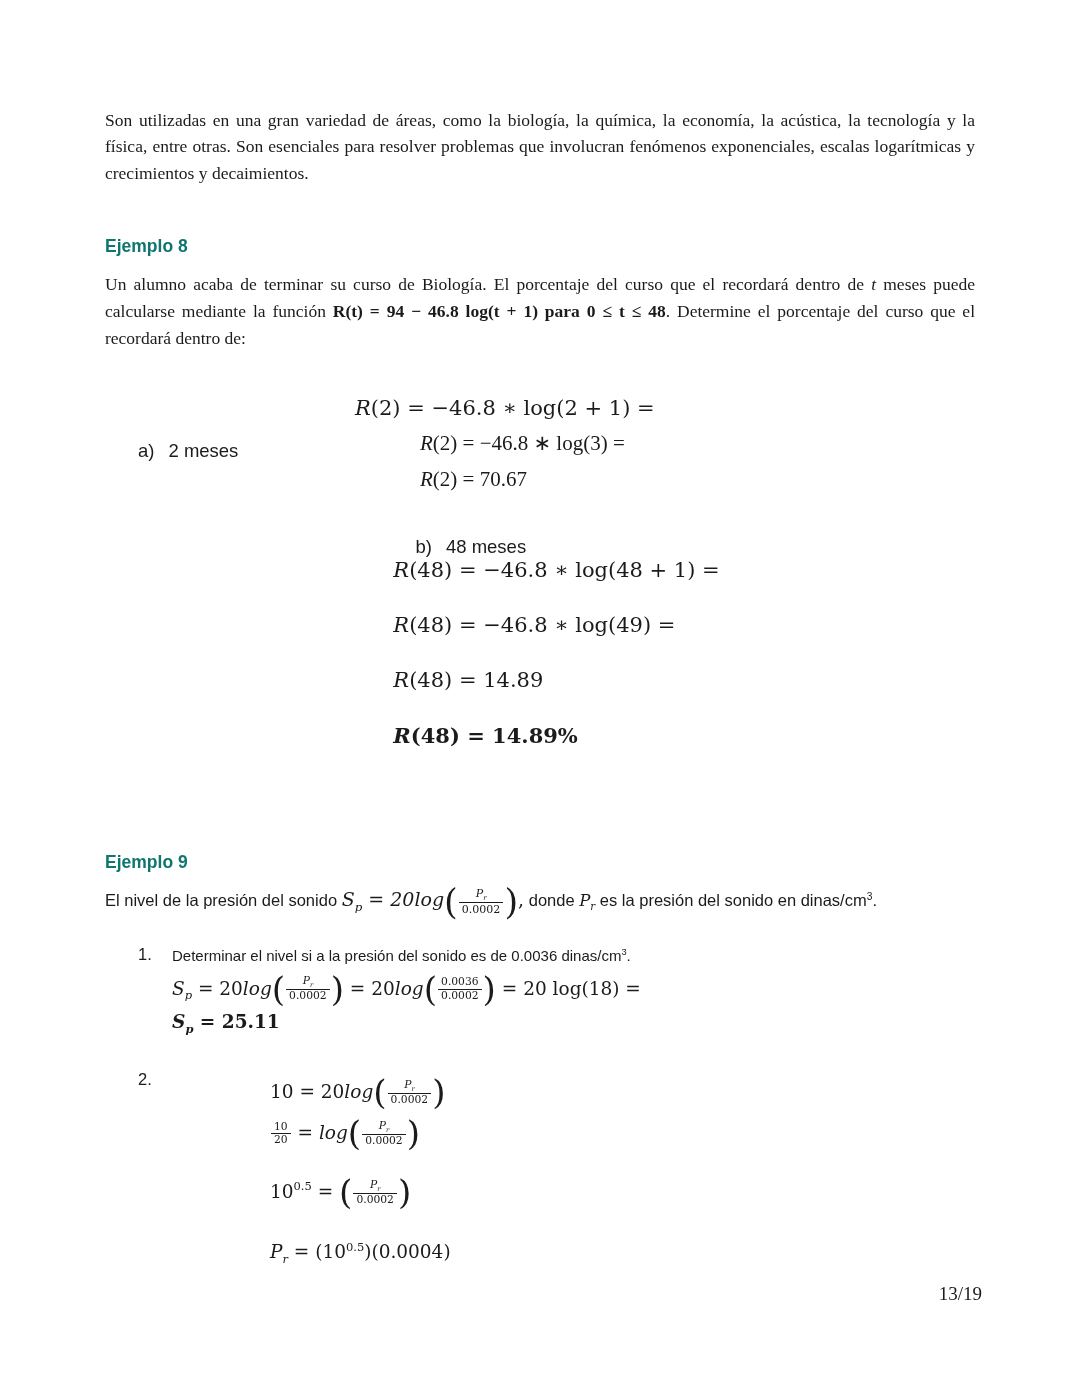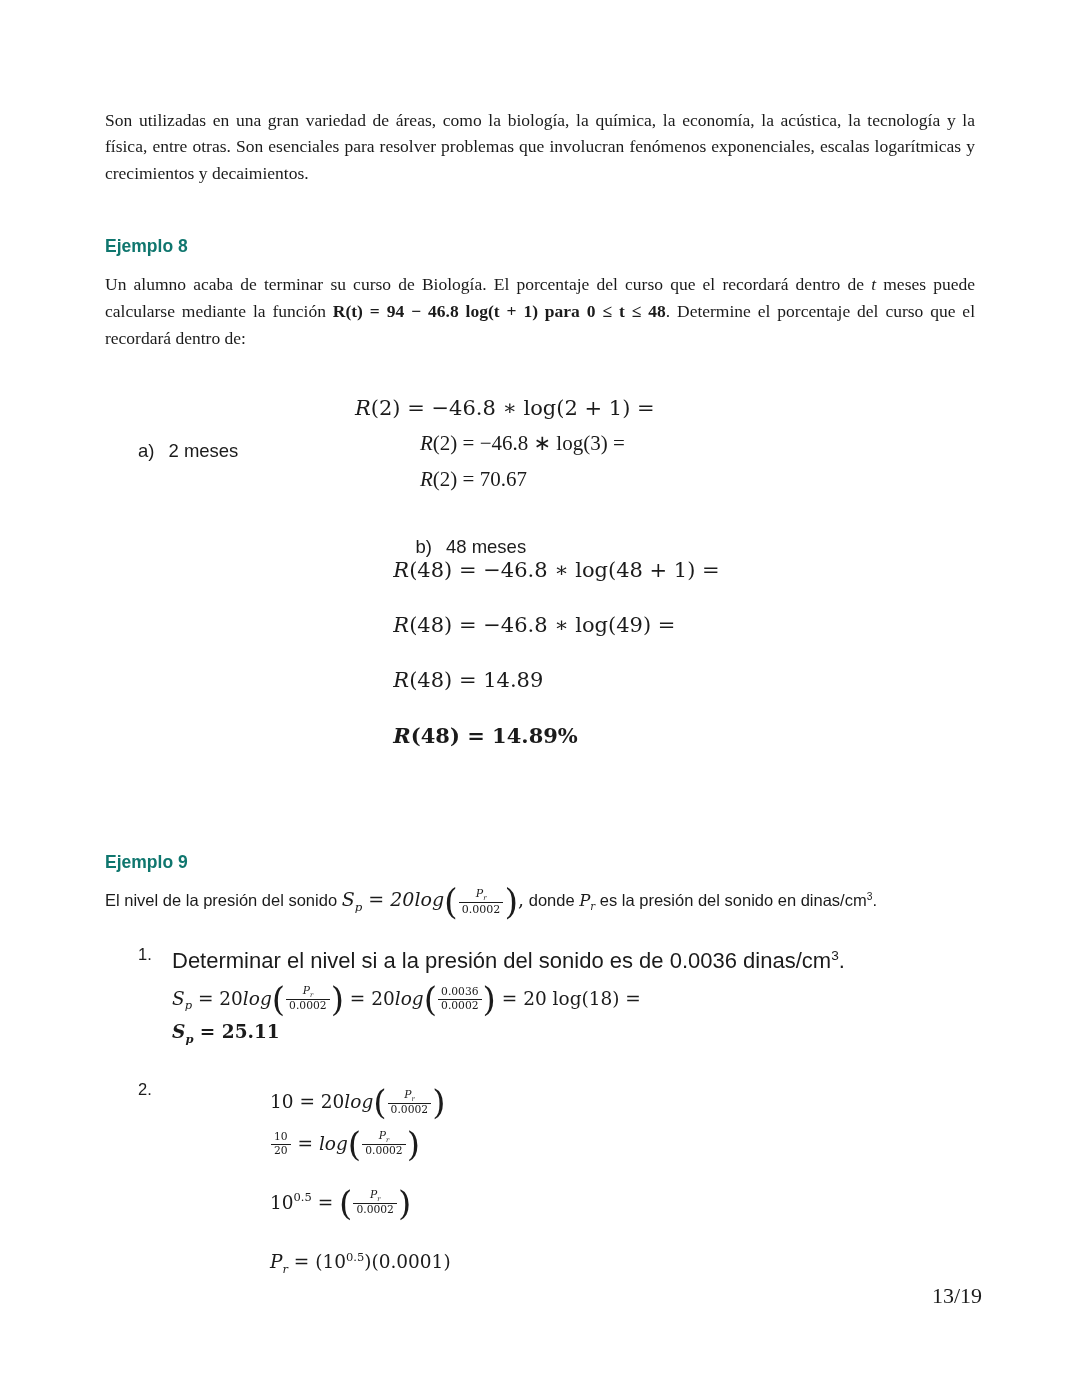--- a/index.html
+++ b/index.html
@@ -47,21 +47,21 @@
   .worked-b .eq8{margin-bottom:30px;}
   .indent{margin-left:65px;font-family:Liberation Serif, serif;}
   .result{font-weight:700;}
 
   .e9-intro{font-size:16.5px;line-height:1.5;margin:0;}
   .e9m{font-size:19px;}
 
   .item{display:flex;padding-left:33px;margin-top:28px;}
   .item-num{width:34px;font-size:16.5px;flex:0 0 auto;}
   .item-body{flex:1;}
-  .item-text{margin:0 0 8px 0;font-size:22px;line-height:1.45;}
+  .item-text{margin:0 0 8px 0;font-size:15px;line-height:1.45;}
 
   .eq9{
     font-family:"DejaVu Serif",serif;
     font-size:18.5px;line-height:1.3;
     white-space:nowrap;
     margin-bottom:6px;
   }
   .q2eq{margin-left:98px;}
   .q2-1{margin-top:8px;}
   .q2-2{margin-top:12px;}
@@ -79,21 +79,21 @@
     font-family:"DejaVu Serif",serif;
     font-size:1.85em;font-weight:300;
     vertical-align:middle;line-height:0.85;
     display:inline-block;
   }
   sub{font-size:0.62em;}
   sup{font-size:0.62em;}
 
   .page-num{
     position:absolute;right:98px;top:1283px;
-    font-size:22px;
+    font-size:19px;
   }
 </style>
 </head>
 <body>
 
 <div class="page serif">
 
   <p class="intro serif">Son utilizadas en una gran variedad de áreas, como la biología, la química, la economía, la acústica, la tecnología y la física, entre otras. Son esenciales para resolver problemas que involucran fenómenos exponenciales, escalas logarítmicas y crecimientos  y decaimientos.</p>
 
   <section>
@@ -140,20 +140,20 @@
     <div class="item">
       <div class="item-num sans">2.</div>
       <div class="item-body">
 
         <div class="eq9 q2eq q2-1"><span>10 = 20</span><i class="mi">log</i><span class="bp">(</span><span class="frac"><span class="num"><i class="mi">P</i><sub class="mi">r</sub></span><span class="den">0.0002</span></span><span class="bp">)</span></div>
 
         <div class="eq9 q2eq q2-2"><span class="frac"><span class="num">10</span><span class="den">20</span></span><span> = </span><i class="mi">log</i><span class="bp">(</span><span class="frac"><span class="num"><i class="mi">P</i><sub class="mi">r</sub></span><span class="den">0.0002</span></span><span class="bp">)</span></div>
 
         <div class="eq9 q2eq q2-3"><span>10</span><sup>0.5</sup><span> = </span><span class="bp">(</span><span class="frac"><span class="num"><i class="mi">P</i><sub class="mi">r</sub></span><span class="den">0.0002</span></span><span class="bp">)</span></div>
 
-        <div class="eq9 q2eq q2-4"><i class="mi">P</i><sub class="mi">r</sub><span> = (10</span><sup>0.5</sup><span>)(0.0001)</span></div>
+        <div class="eq9 q2eq q2-4"><i class="mi">P</i><sub class="mi">r</sub><span> = (10</span><sup>0.5</sup><span>)(0.0004)</span></div>
       </div>
     </div>
   </section>
 
   <div class="page-num serif">13/19</div>
 
 </div>
 
 </body></html>

